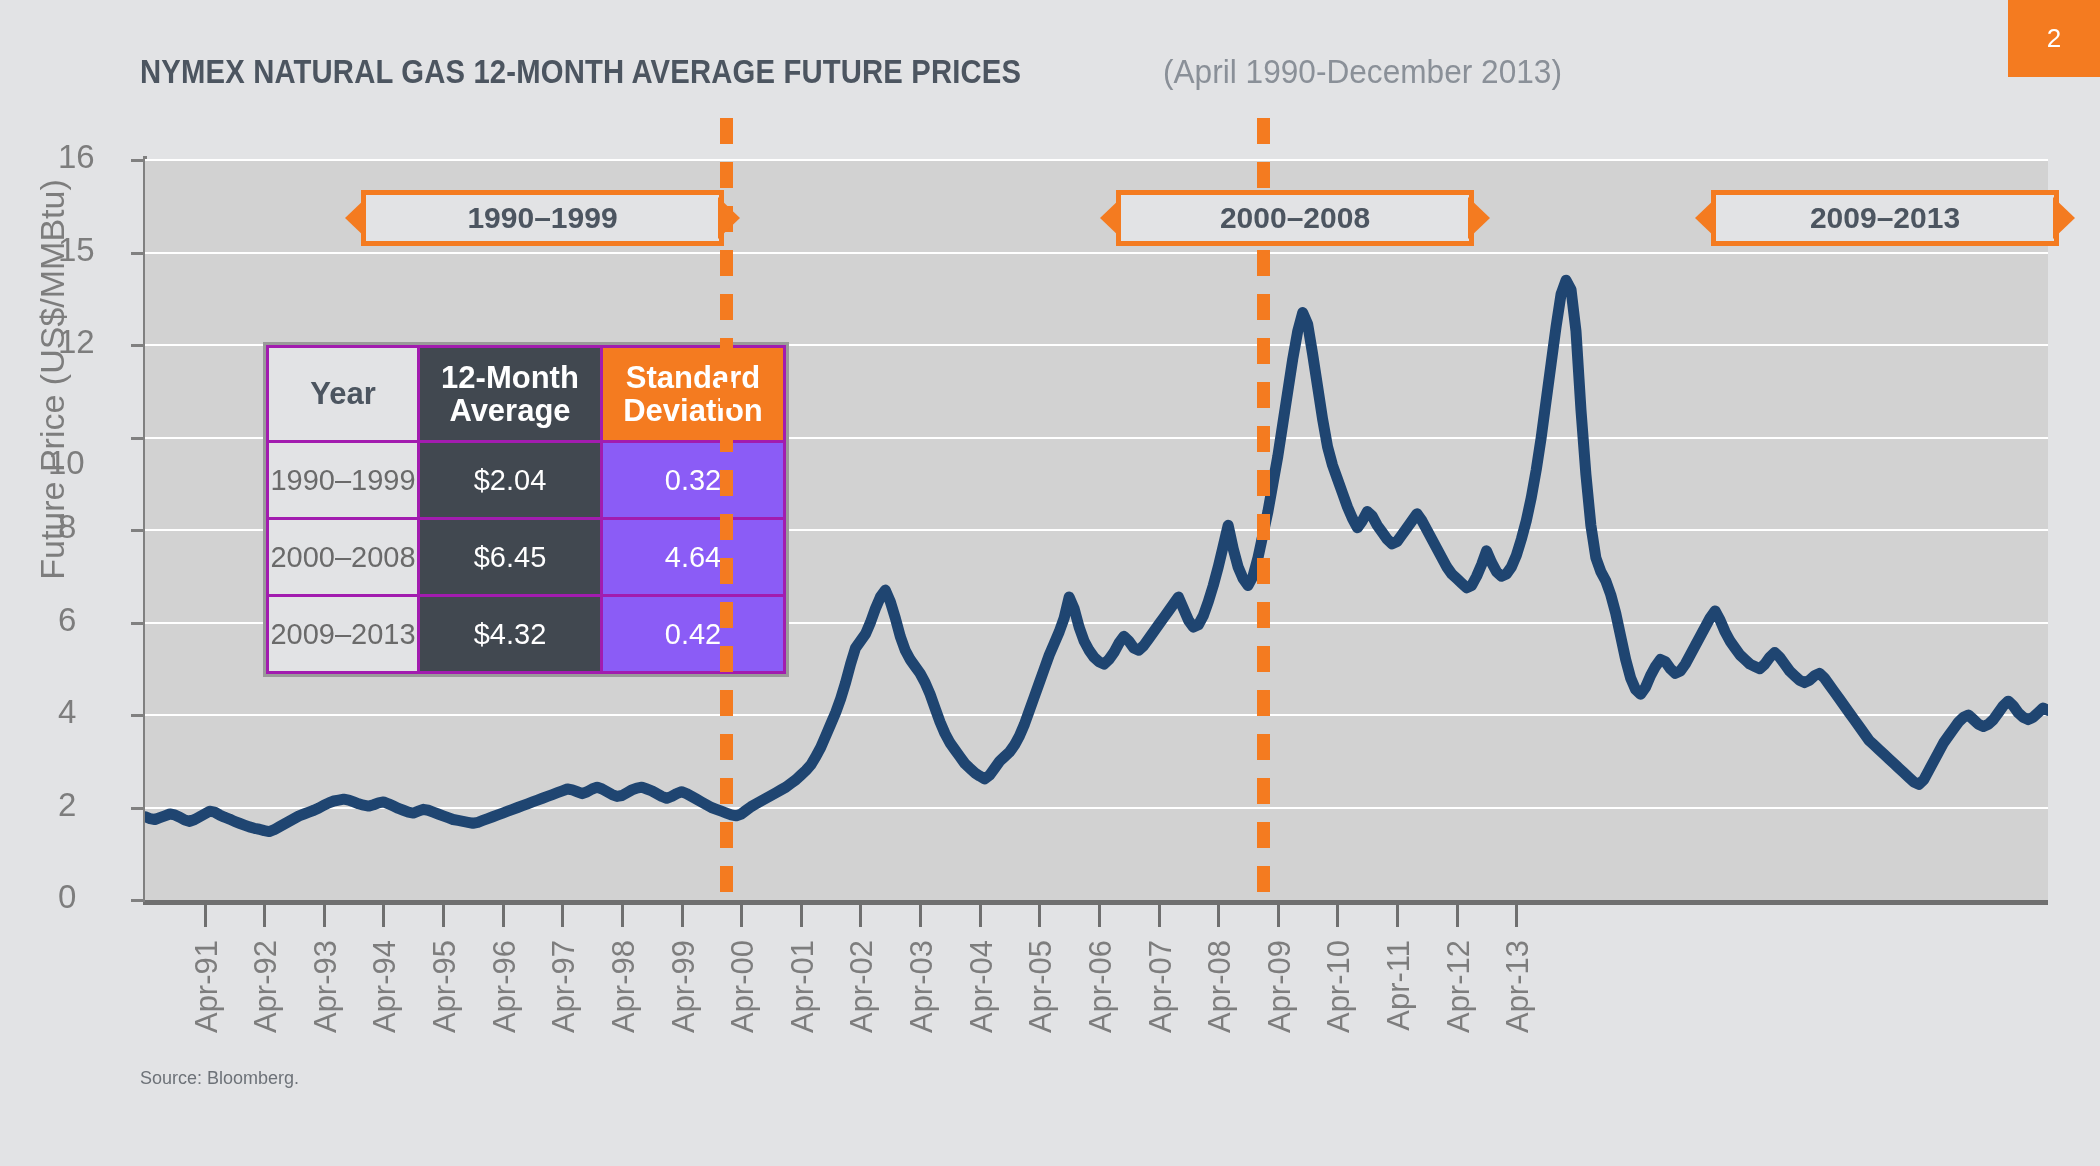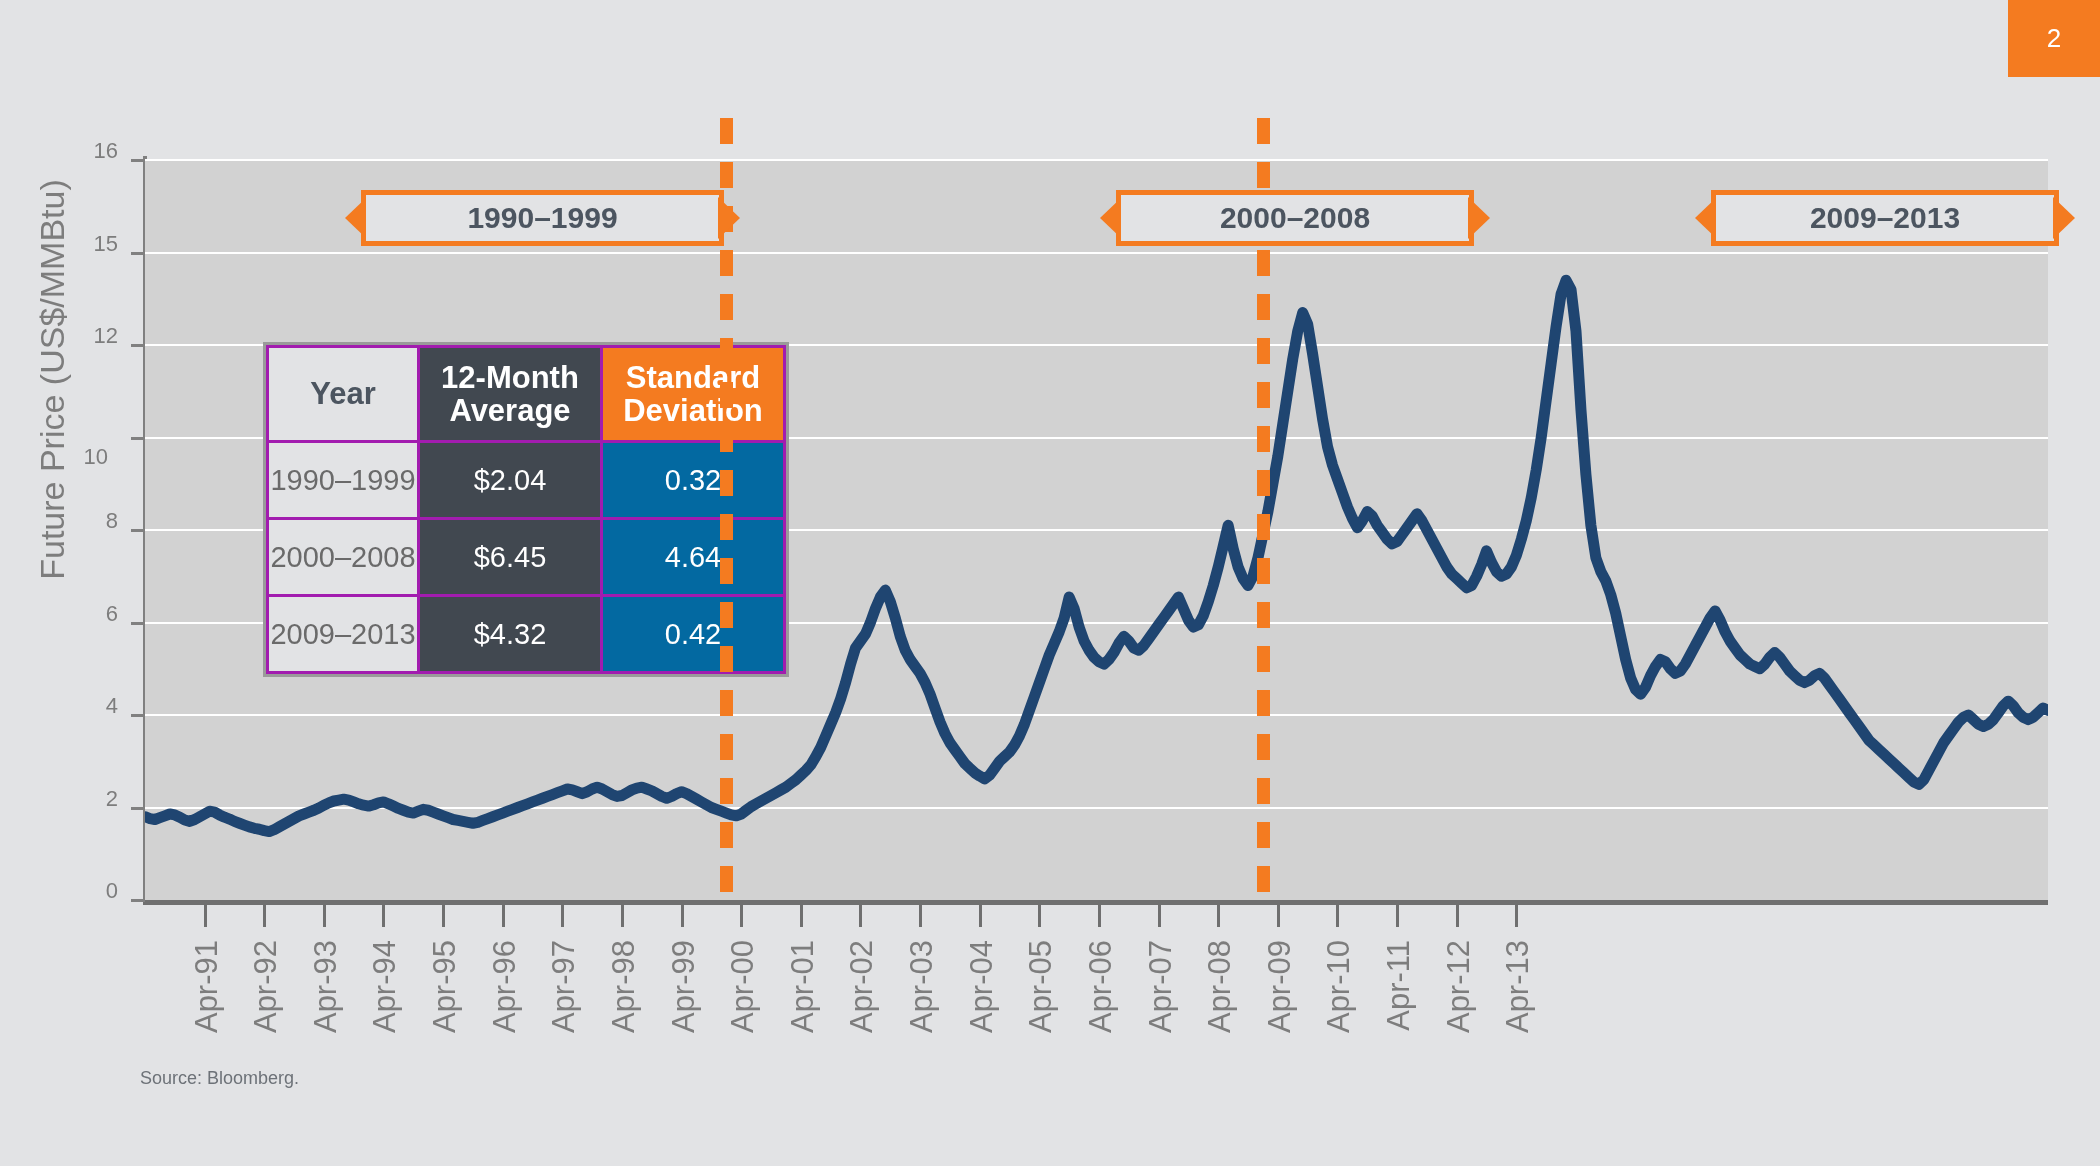--- a/index.html
+++ b/index.html
@@ -59,22 +59,22 @@
   .axis-y{
     position:absolute;left:143px;top:156px;width:4px;height:748px;background:#808080;
   }
   .axis-x{
     position:absolute;left:143px;top:900px;width:1905px;height:5px;background:#6f6f6f;
   }
   .ytick-mark{
     position:absolute;left:131px;width:14px;height:3px;background:#808080;
   }
   .ytick-lab{
-    position:absolute;right:0;width:60px;text-align:right;
-    font-size:22px;color:#7d7d7d;
+    position:absolute;right:0;width:60px;
+    font-size:33px;color:#7d7d7d;
   }
   .xtick-mark{
     position:absolute;top:905px;width:3px;height:22px;background:#6f6f6f;
   }
   .xtick-lab{
     position:absolute;top:940px;
     font-size:31px;color:#7d7d7d;
     writing-mode:vertical-rl;
     transform:rotate(180deg);
     white-space:nowrap;
@@ -135,39 +135,43 @@
   .stats .hdr-avg{
     background:#414850;color:#ffffff;font-weight:bold;font-size:31px;
     width:180px;height:92px;line-height:1.08;
   }
   .stats .hdr-sd{
     background:#f47b20;color:#ffffff;font-weight:bold;font-size:31px;
     width:180px;height:92px;line-height:1.08;
   }
   .stats .c-year{background:#e2e3e5;color:#6a6a6a;font-size:29px;height:74px;}
   .stats .c-avg{background:#414850;color:#ffffff;font-size:29px;height:74px;}
-  .stats .c-sd{background:#0369a1;color:#ffffff;font-size:29px;height:74px;}
+  .stats .c-sd{background:#8b5cf6;color:#ffffff;font-size:29px;height:74px;}
 
   
   .source{
     position:absolute;left:140px;top:1068px;
     font-size:18px;color:#6d7278;
   }
 
   svg.series{position:absolute;left:0;top:0;}
 </style>
 </head>
 <body>
 
 <div id="page">
 
   <div class="page-badge">
     <span>2</span>
   </div>
 
+  <div class="title-wrap">
+    <span class="title-main">NYMEX NATURAL GAS 12-MONTH AVERAGE FUTURE PRICES</span>
+    <span class="title-sub">(April 1990-December 2013)</span>
+  </div>
 
   <div class="ytitle">Future Price (US$/MMBtu)</div>
 
   <div class="axis-y"></div>
   <div class="axis-x"></div>
 
   <div id="plot">
       <div class="gridline" style="top: 646.5px;"></div>
       <div class="gridline" style="top: 554px;"></div>
       <div class="gridline" style="top: 461.5px;"></div>

